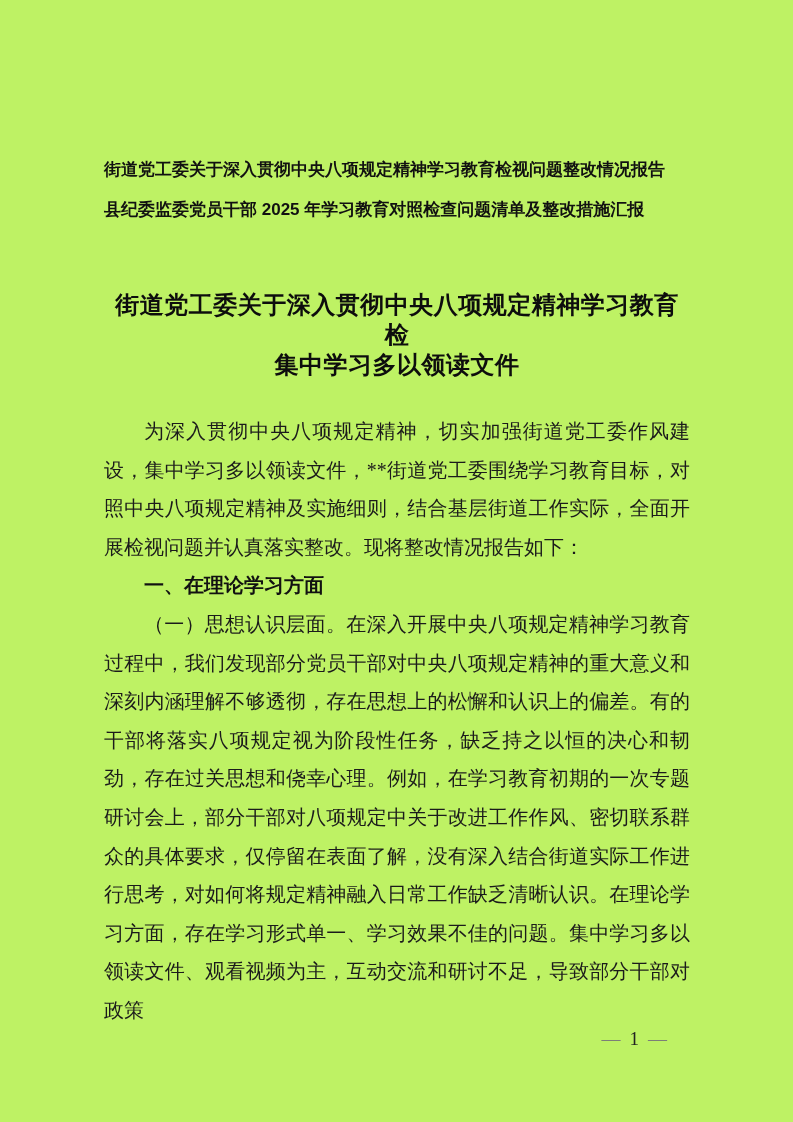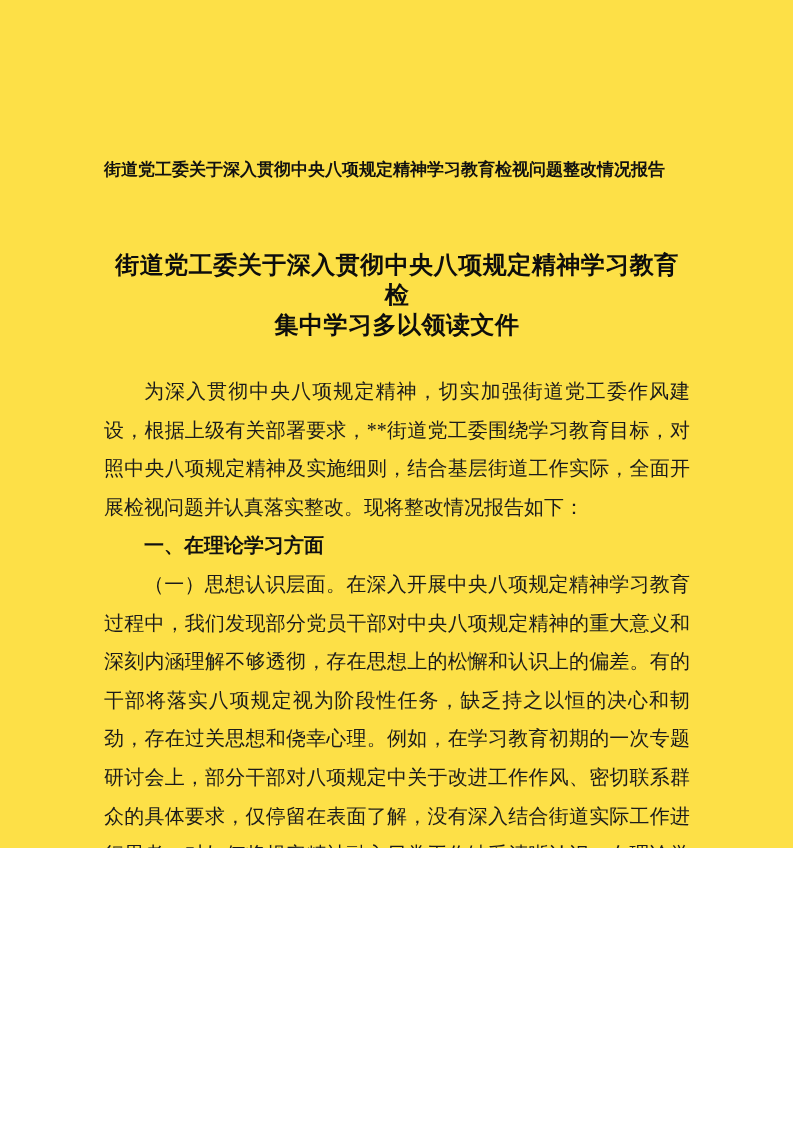--- a/index.html
+++ b/index.html
@@ -3,22 +3,22 @@
 <meta charset="utf-8">
 <style>
   html, body {
     margin: 0;
     padding: 0;
     background: #ffffff;
   }
   .page {
     position: relative;
     width: 793px;
-    height: 848px;
-    background: #fde047;
+    height: 1122px;
+    background: #bef264;
     color: #1b1b1b;
     overflow: hidden;
   }
   .content {
     padding: 150px 103px 0 104px;
   }
   .header-note {
     font-family: "Liberation Sans", sans-serif;
     font-weight: 700;
     font-size: 17px;
@@ -79,29 +79,30 @@
   }
 </style>
 </head>
 <body>
 
 <div class="page">
   <div class="content">
 
     <div class="header-note">街道党工委关于深入贯彻中央八项规定精神学习教育检视问题整改情况报告</div>
 
+    <div class="header-note">县纪委监委党员干部 2025 年学习教育对照检查问题清单及整改措施汇报</div>
 
     <h1 class="doc-title">
       <span class="title-line">街道党工委关于深入贯彻中央八项规定精神学习教育检</span>
       <span class="title-line">集中学习多以领读文件</span>
     </h1>
 
     <div class="body-text">
 
-      <p>为深入贯彻中央八项规定精神，切实加强街道党工委作风建设，根据上级有关部署要求，**街道党工委围绕学习教育目标，对照中央八项规定精神及实施细则，结合基层街道工作实际，全面开展检视问题并认真落实整改。现将整改情况报告如下：</p>
+      <p>为深入贯彻中央八项规定精神，切实加强街道党工委作风建设，集中学习多以领读文件，**街道党工委围绕学习教育目标，对照中央八项规定精神及实施细则，结合基层街道工作实际，全面开展检视问题并认真落实整改。现将整改情况报告如下：</p>
 
       <p class="section-heading">一、在理论学习方面</p>
 
       <p>
         <span class="para-lead">（一）思想认识层面。</span><span>在深入开展中央八项规定精神学习教育过程中，我们发现部分党员干部对中央八项规定精神的重大意义和深刻内涵理解不够透彻，存在思想上的松懈和认识上的偏差。有的干部将落实八项规定视为阶段性任务，缺乏持之以恒的决心和韧劲，存在过关思想和侥幸心理。例如，在学习教育初期的一次专题研讨会上，部分干部对八项规定中关于改进工作作风、密切联系群众的具体要求，仅停留在表面了解，没有深入结合街道实际工作进行思考，对如何将规定精神融入日常工作缺乏清晰认识。在理论学习方面，存在学习形式单一、学习效果不佳的问题。集中学习多以领读文件、观看视频为主，互动交流和研讨不足，导致部分干部对政策</span>
       </p>
 
     </div>
   </div>
 

